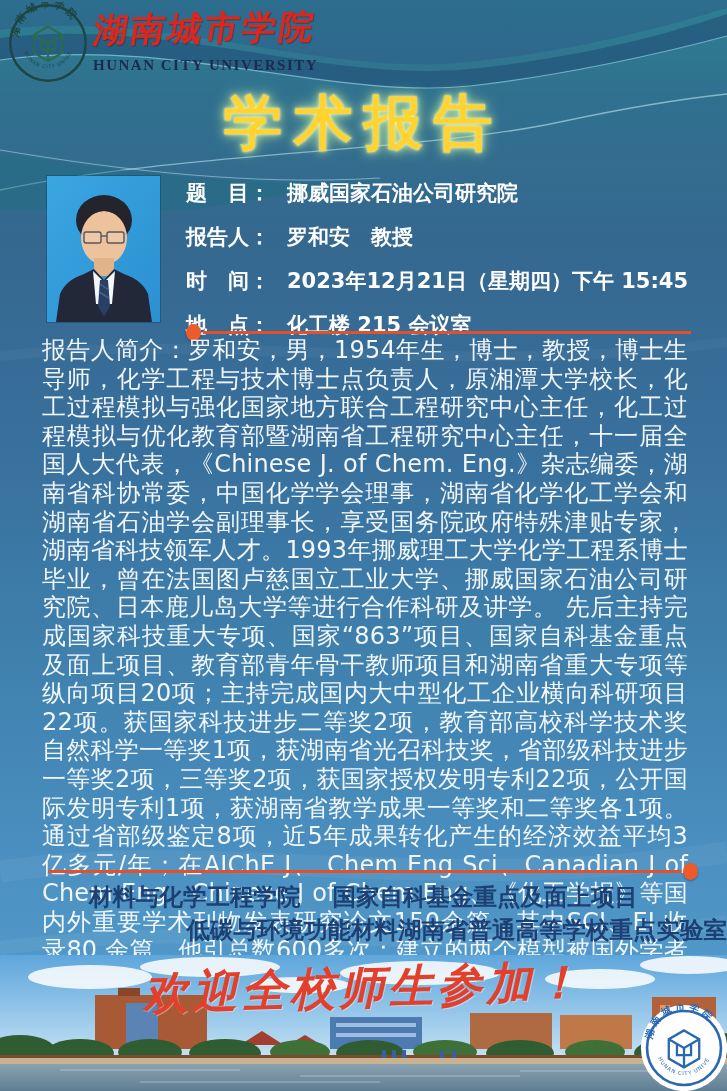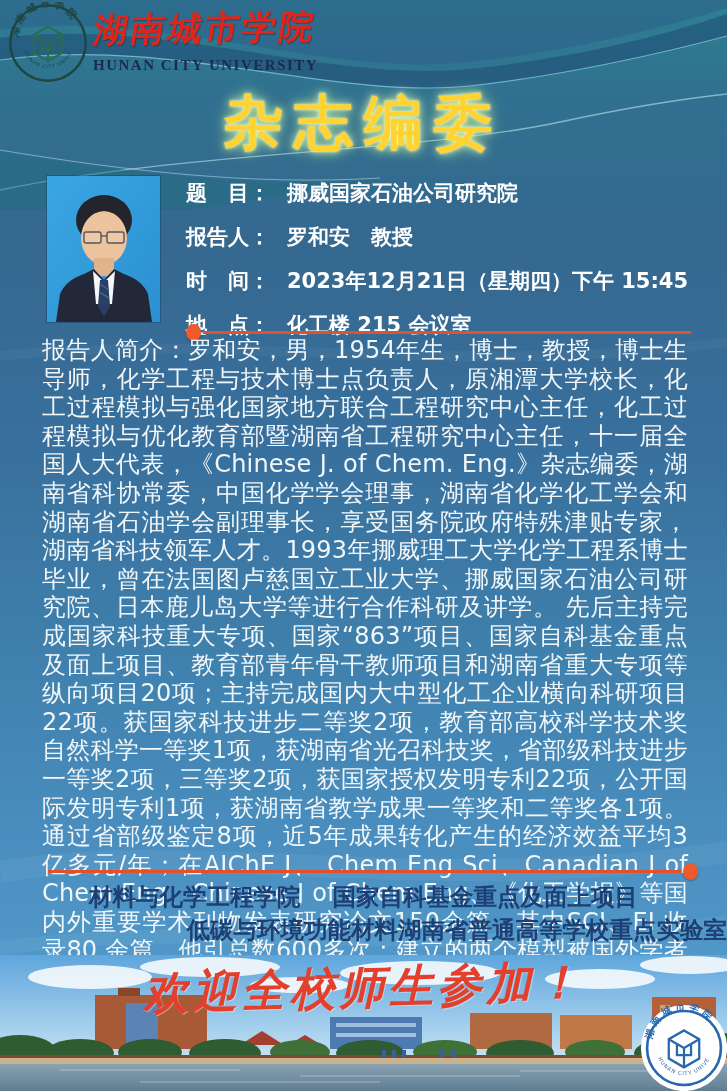--- a/index.html
+++ b/index.html
@@ -103,21 +103,21 @@
     <g stroke="#2c6b52" stroke-width="2.6" fill="none">
       <polygon points="50,30 67.3,40 67.3,62 50,72 32.7,62 32.7,40"></polygon>
       <polyline points="32.7,40 50,50 67.3,40"></polyline>
       <line x1="50" y1="50" x2="50" y2="72"></line>
       <polyline points="42,45 42,58 58,58 58,45"></polyline>
     </g>
   </svg>
   <div class="school-cn">湖南城市学院</div>
   <div class="school-en">HUNAN CITY UNIVERSITY</div>
 
-  <div class="main-title">杂志编委</div>
+  <div class="main-title">学术报告</div>
 
   <svg class="portrait" viewBox="0 0 113 146">
     <defs>
       <linearGradient id="pbg" x1="0" y1="0" x2="1" y2="1">
         <stop offset="0" stop-color="#3aa6e2"></stop>
           <stop offset="1" stop-color="#2b90d2"></stop>
       </linearGradient>
     </defs>
     <rect width="113" height="146" fill="url(#pbg)"></rect>
     <ellipse cx="57" cy="44" rx="28" ry="25" fill="#23242c"></ellipse>

